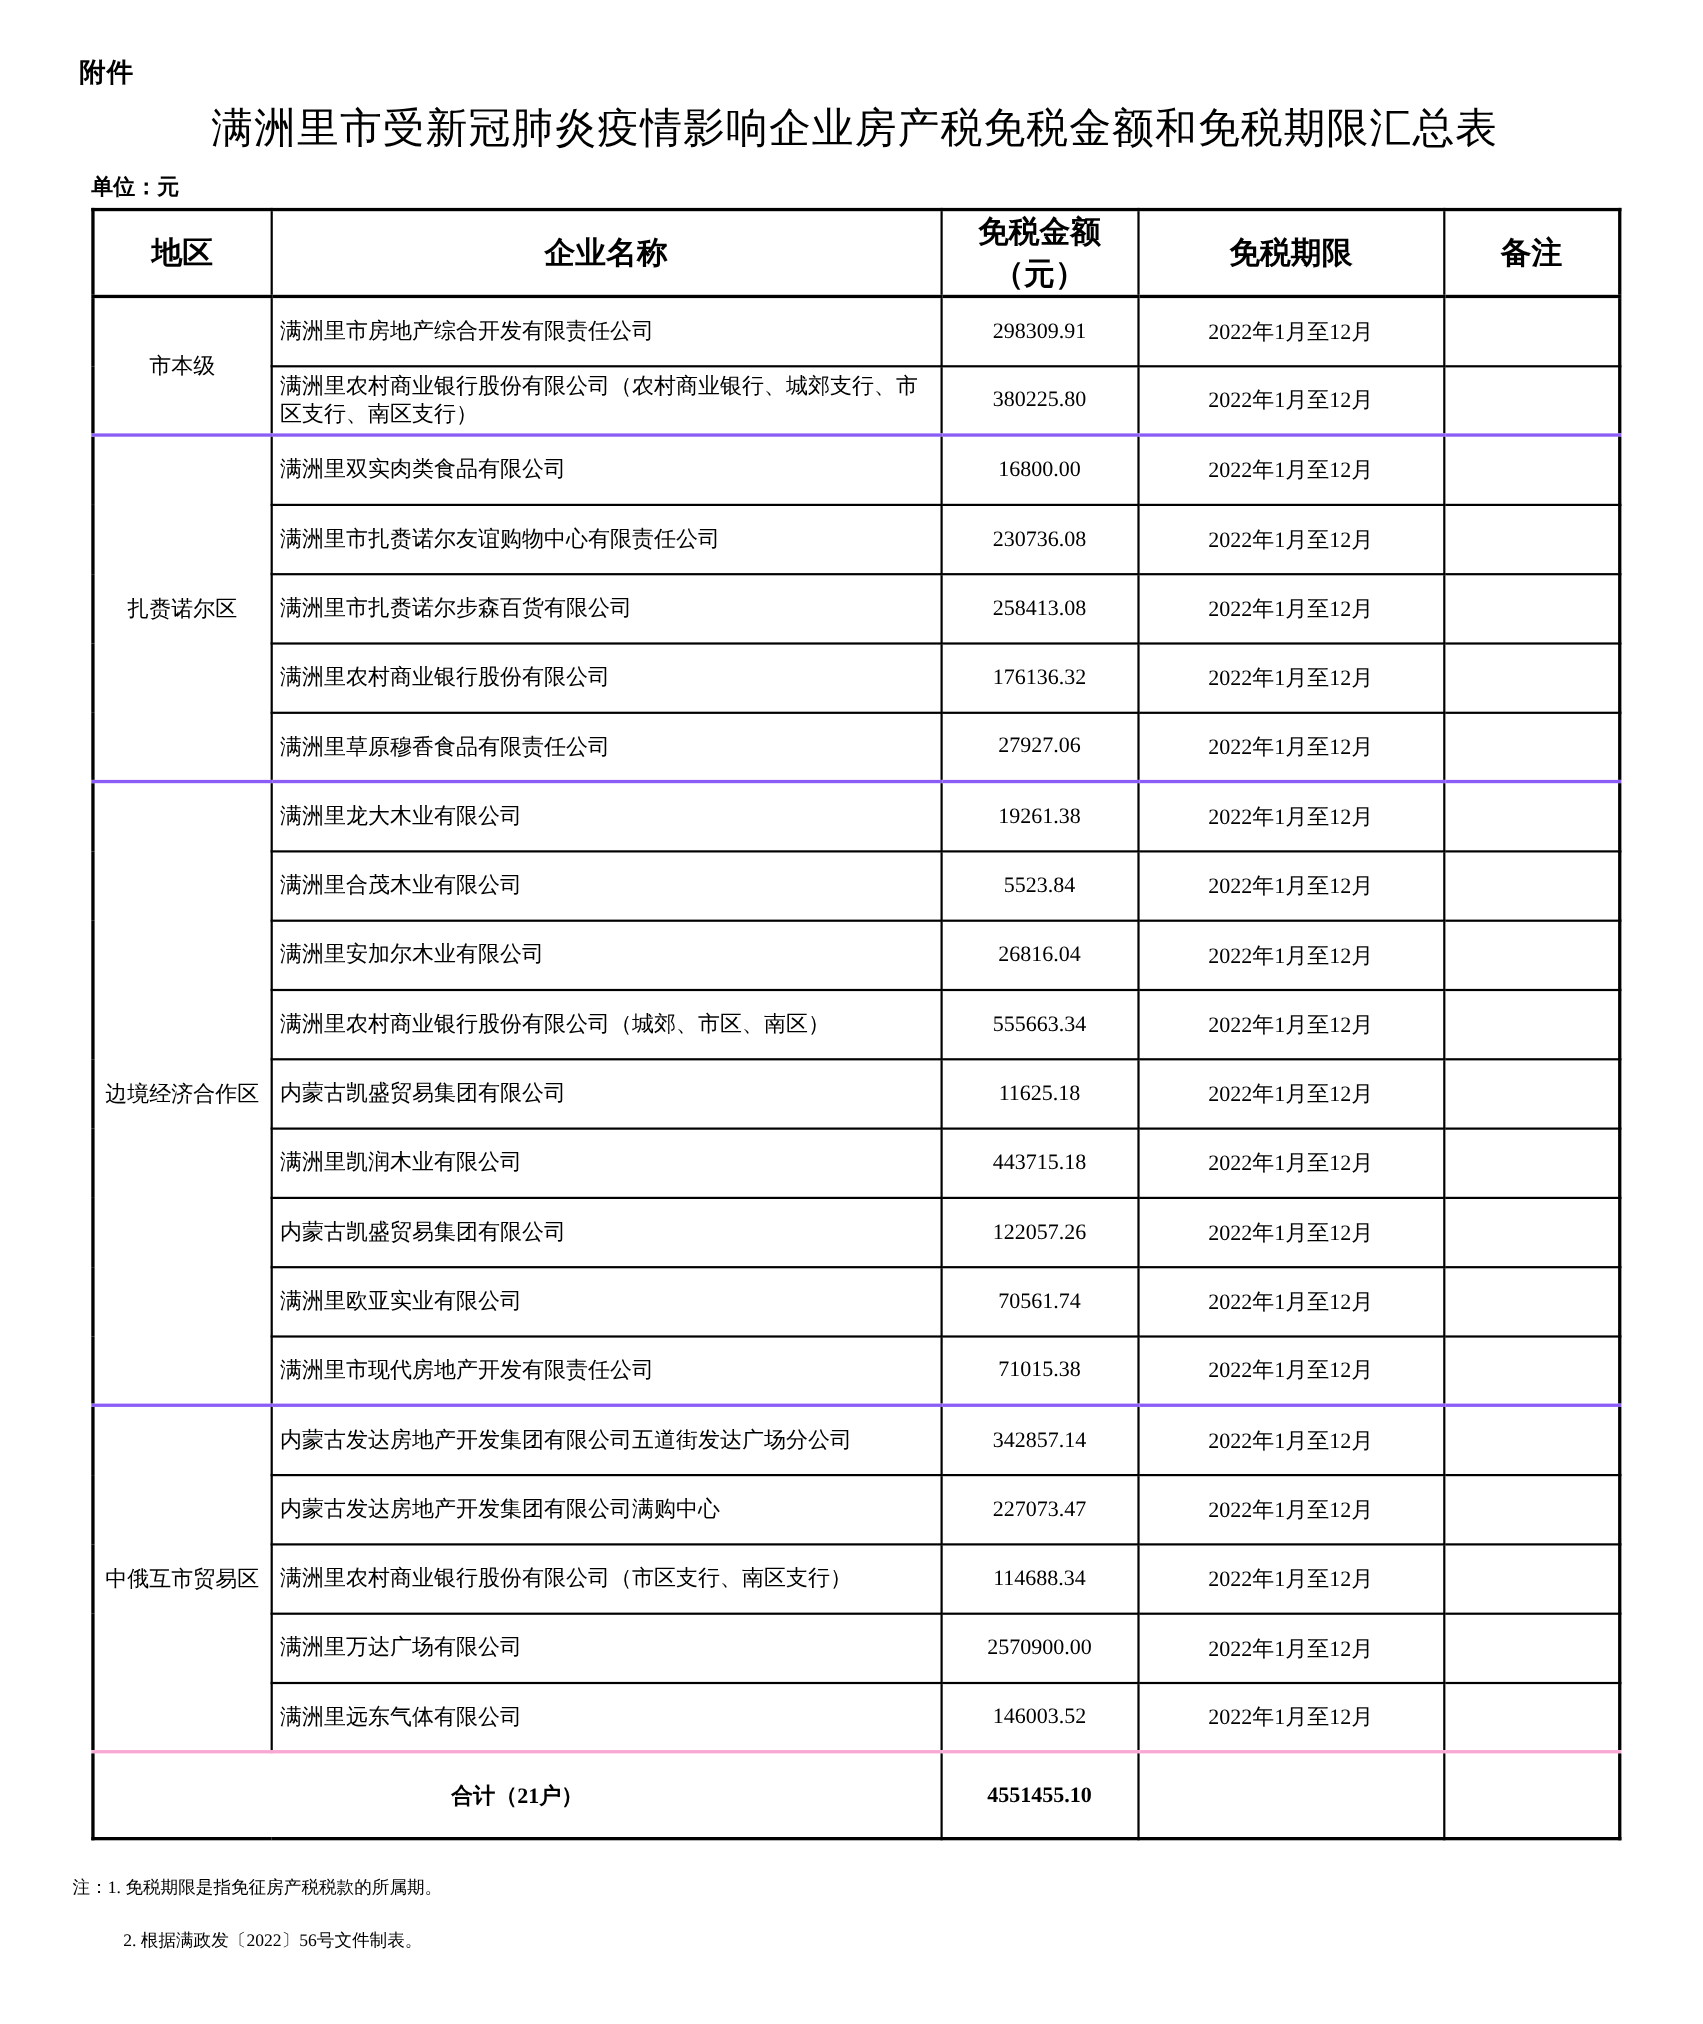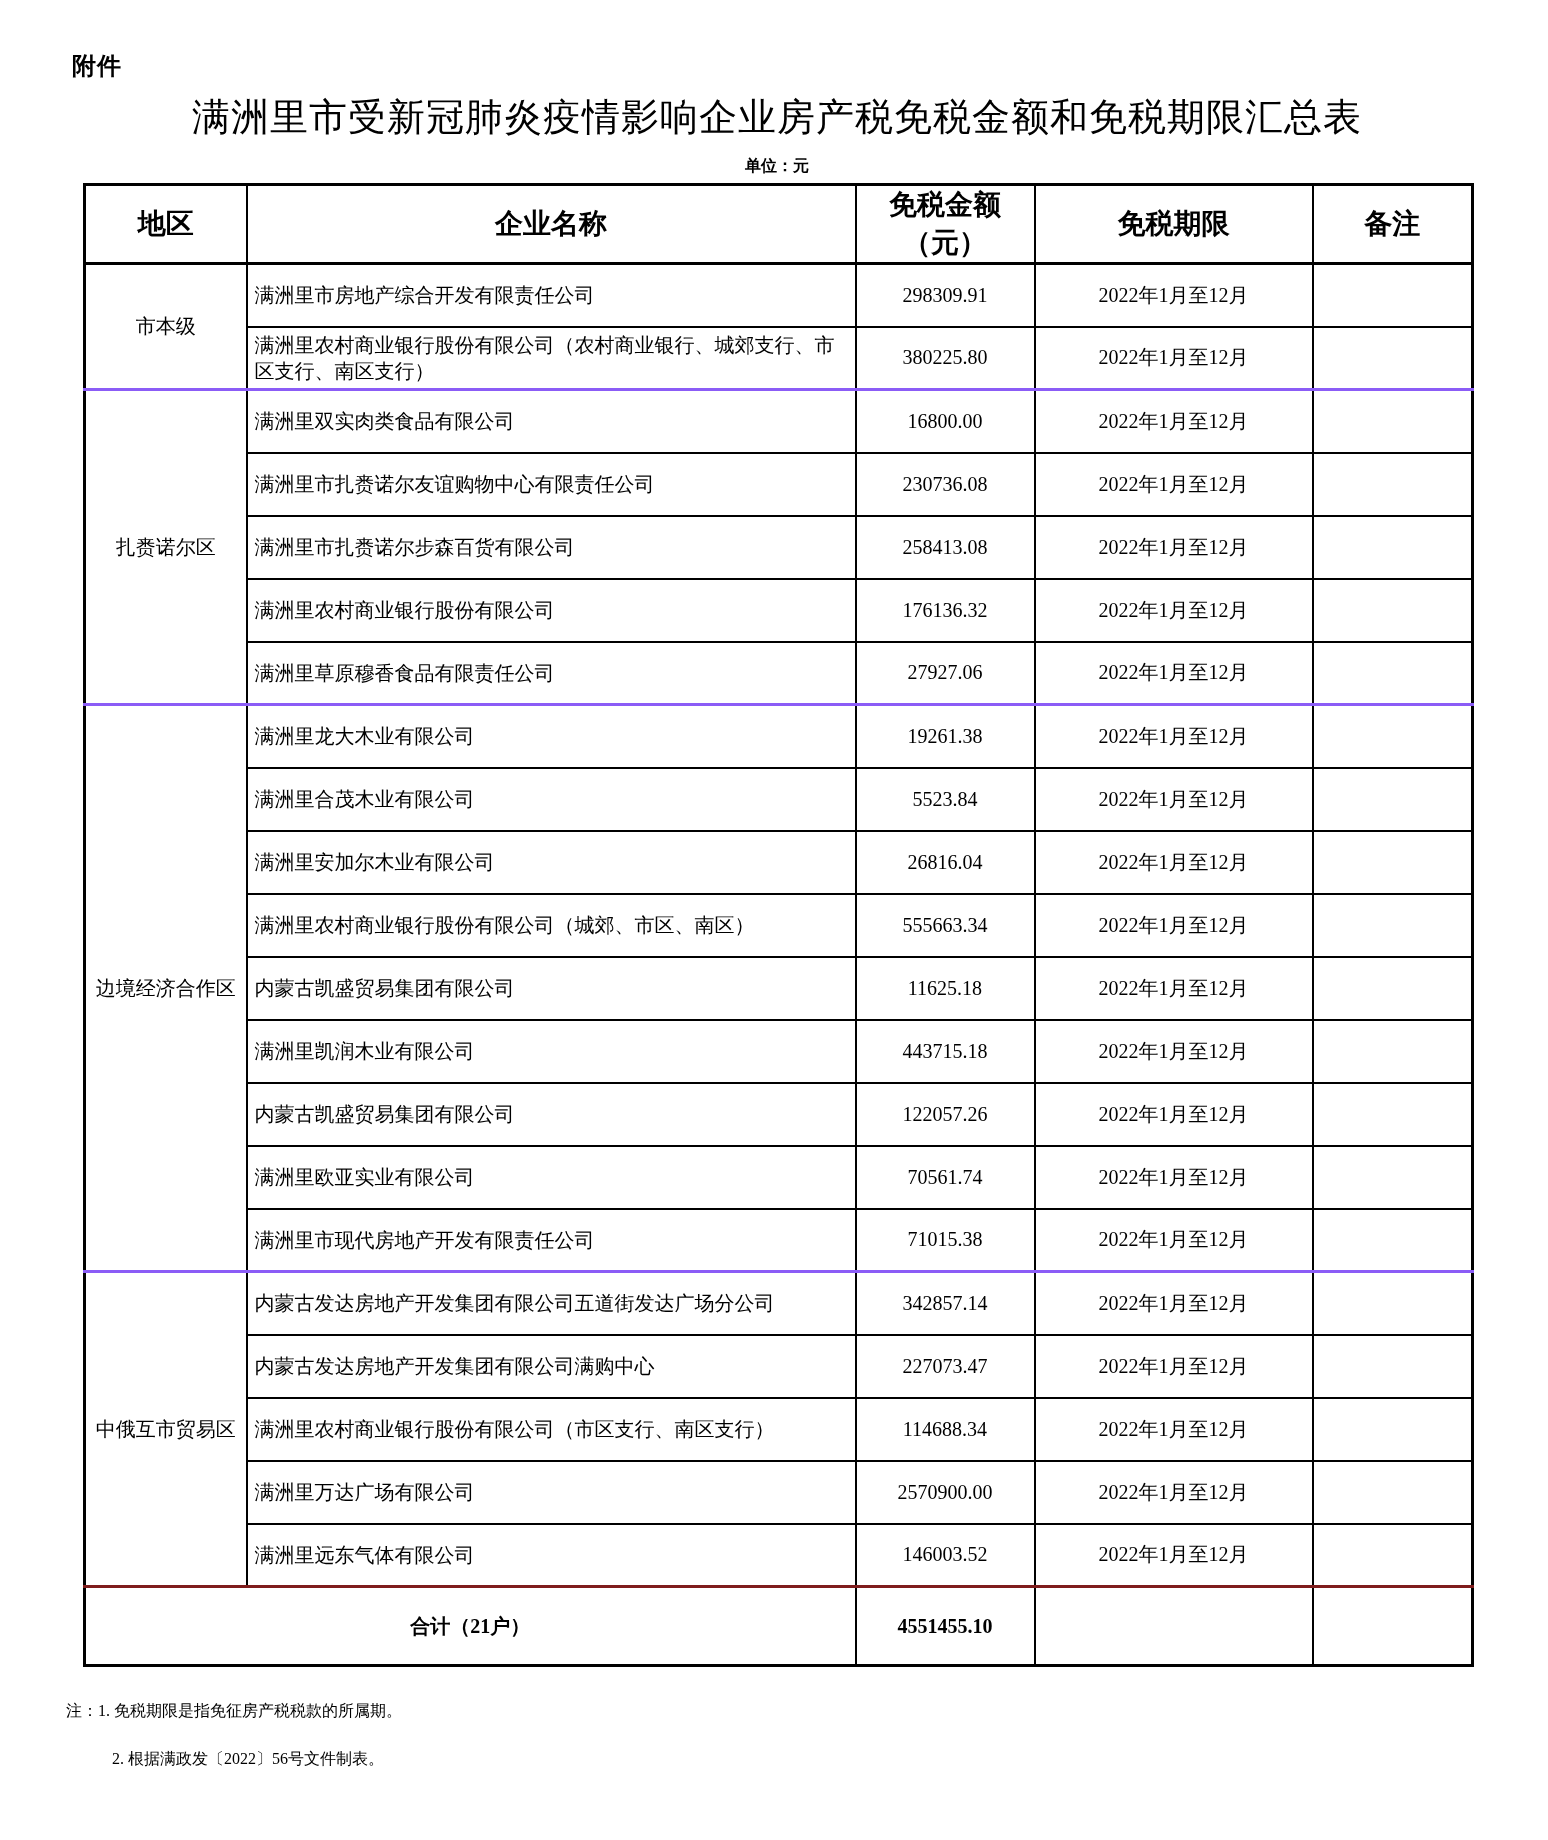--- a/index.html
+++ b/index.html
@@ -26,22 +26,22 @@
     margin: 12px 0 0 83px;
     text-align: center;
     font-size: 38px;
     font-weight: normal;
     letter-spacing: 1px;
     line-height: 46px;
   }
   .unit-line {
     width: 1388px;
     margin: 16px 0 6px 83px;
-    text-align: center;
-    font-size: 16px;
+    text-align: left;
+    font-size: 20px;
     font-weight: bold;
   }
   table.summary {
     width: 1388px;
     margin-left: 83px;
     border-collapse: collapse;
     table-layout: fixed;
     border: 3px solid #000;
   }
   table.summary th,
@@ -63,21 +63,21 @@
   table.summary td.company {
     text-align: left;
     padding: 3px 7px;
     line-height: 26px;
   }
   table.summary tr.group-start td { border-top: 3px solid #8b5cf6; }
   table.summary td.region { font-size: 20px; }
   table.summary tfoot td {
     height: 76px;
     font-weight: bold;
-    border-top: 3px solid #7f1d1d;
+    border-top: 3px solid #f9a8d4;
   }
   .notes {
     margin: 20px 0 0 66px;
     font-size: 16px;
     line-height: 48px;
   }
   .note-row { white-space: nowrap; }
   .note-row .note-prefix { display: inline-block; }
   .note-row.indented { margin-left: 46px; }
 </style>

